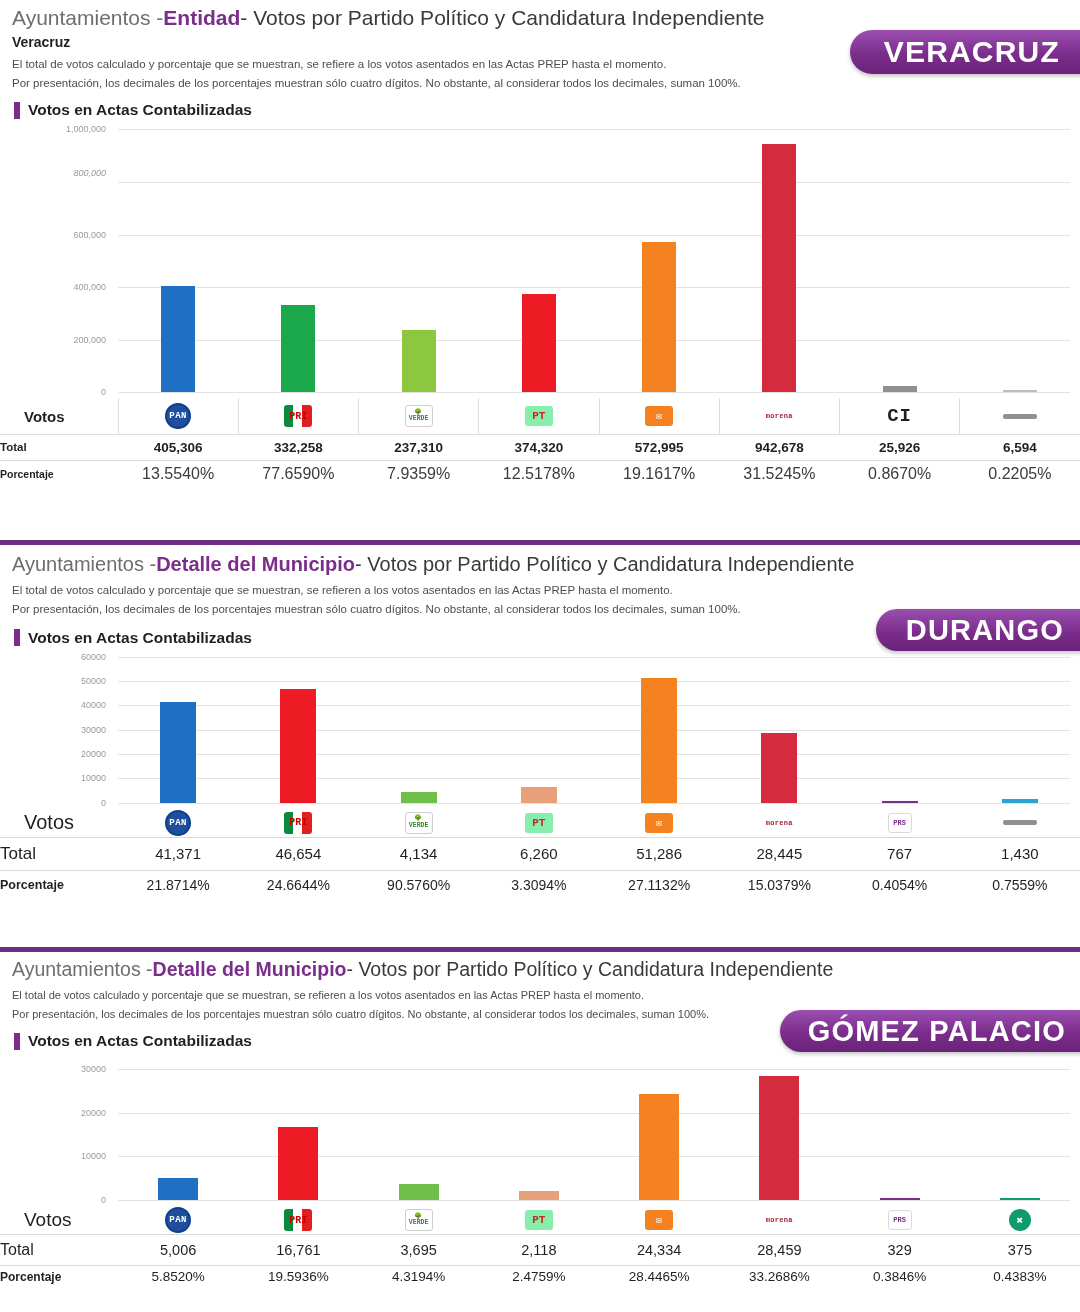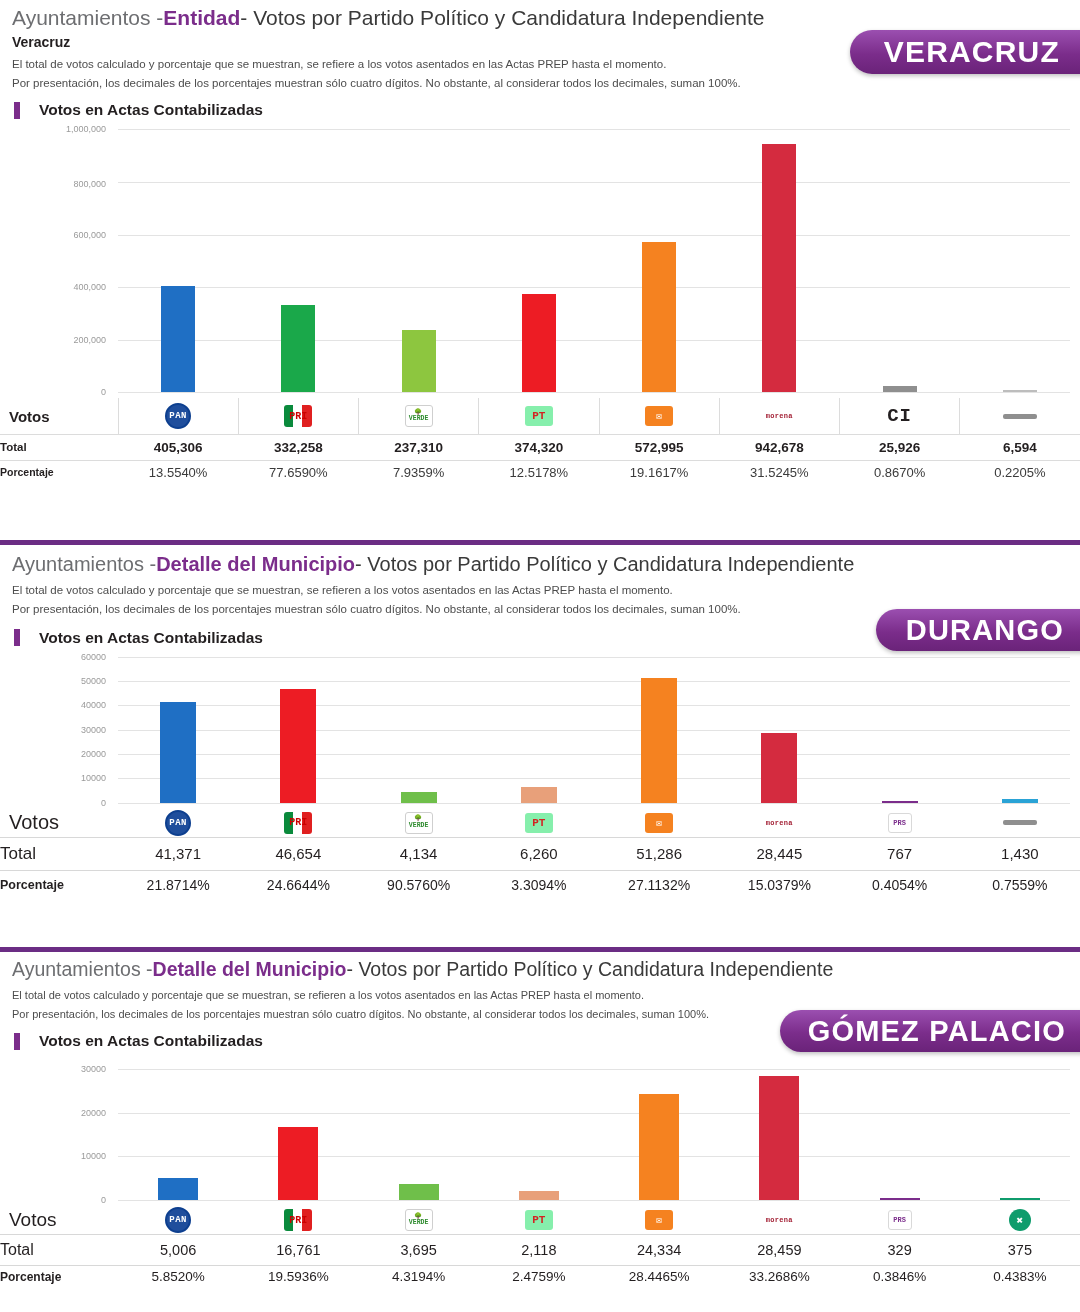--- a/index.html
+++ b/index.html
@@ -32,21 +32,21 @@
   .p3 .crumb { font-size:13px; padding:3px 12px 0 12px; }
   .p3 .note { font-size:11px; color:#4d4d4d; padding:6px 12px 0 12px; line-height:1.5; }
 
   .crumb .c-state { color:#9b6bb0; }
   .crumb .c-muni { color:#231f20; font-weight:bold; }
   .crumb .c-sep { color:#8a8a8a; padding:0 3px; }
 
   
   .sec-title { display:flex; align-items:center; gap:8px; padding:10px 12px 4px 14px; }
   .sec-bar { width:6px; height:17px; background:#7b2d8b; display:inline-block; }
-  .sec-text { font-size:15.5px; font-weight:bold; color:#231f20;margin-left:11px; }
+  .sec-text { font-size:15.5px; font-weight:bold; color:#231f20; }
 
   
   .ribbon {
     position:absolute; right:-6px;
     background:linear-gradient(180deg,#9b4fb0 0%, #7b2d8b 55%, #6a2379 100%);
     color:#fff; font-weight:bold; letter-spacing:1.2px;
     border-radius:26px 0 0 26px;
     box-shadow:0 2px 4px rgba(0,0,0,.25);
     display:flex; align-items:center; justify-content:center;
   }
@@ -62,28 +62,28 @@
   .plot { position:absolute; top:0; bottom:0; }
   .bars { position:absolute; left:0; right:0; bottom:0; top:0; display:flex; }
   .bcell { flex:1 1 0; display:flex; align-items:flex-end; justify-content:center; position:relative; }
   .bar { width:34px; }
   .p2 .bar { width:36px; }
   .p3 .bar { width:40px; }
 
   
   table.votes { width:100%; border-collapse:collapse; table-layout:fixed; }
   table.votes td, table.votes th { text-align:center; font-weight:normal; }
-  .lbl-col { text-align:left !important; padding-left:9px; }
+  .lbl-col { text-align:left !important; padding-left:24px; }
 
   .p1 table.votes .logo-row td { height:36px; border-left:1px solid #dcdcdc; }
   .p1 table.votes .logo-row td:first-child { border-left:none; }
   .p1 .votes-title { font-size:15px; font-weight:bold; }
   .p1 .row-total td { font-size:13.5px; font-weight:bold; padding:5px 0; border-top:1px solid #dcdcdc; }
   .p1 .row-total td.lbl-col { font-size:11.5px; font-weight:bold; }
-  .p1 .row-pct td { font-size:13px; color:#3b3b3b; padding:4px 0 6px 0; border-top:1px solid #dcdcdc; }
+  .p1 .row-pct td { font-size:16px; color:#3b3b3b; padding:4px 0 6px 0; border-top:1px solid #dcdcdc; }
   .p1 .row-pct td.lbl-col { font-size:10.5px; font-weight:bold; color:#231f20; }
 
   .p2 .votes-title { font-size:20px; }
   .p2 .row-total td { font-size:15px; padding:6px 0; border-top:1px solid #d8d8d8; }
   .p2 .row-total td.lbl-col { font-size:17px; }
   .p2 .row-pct td { font-size:14px; padding:6px 0; border-top:1px solid #d8d8d8; }
   .p2 .row-pct td.lbl-col { font-size:12.5px; font-weight:bold; }
 
   .p3 .votes-title { font-size:19px; }
   .p3 .row-total td { font-size:14.5px; padding:6px 0; border-top:1px solid #d8d8d8; }
@@ -164,21 +164,21 @@
     <div class="chart" id="chart-0" style="height:275px;">
         <div class="grid-line" style="top: 269px; left: 118px; right: 10px;"></div>
         <div class="ytick" style="top: 269px; width: 106px;">0</div>
         <div class="grid-line" style="top: 216.4px; left: 118px; right: 10px;"></div>
         <div class="ytick" style="top: 216.4px; width: 106px;">200,000</div>
         <div class="grid-line" style="top: 163.8px; left: 118px; right: 10px;"></div>
         <div class="ytick" style="top: 163.8px; width: 106px;">400,000</div>
         <div class="grid-line" style="top: 111.2px; left: 118px; right: 10px;"></div>
         <div class="ytick" style="top: 111.2px; width: 106px;">600,000</div>
         <div class="grid-line" style="top: 58.6px; left: 118px; right: 10px;"></div>
-        <div class="ytick" style="top: 61px; width: 106px;">800,000</div>
+        <div class="ytick" style="top: 50px; width: 106px; font-style: italic;">800,000</div>
         <div class="grid-line" style="top: 6px; left: 118px; right: 10px;"></div>
         <div class="ytick" style="top: 6px; width: 106px;">1,000,000</div>
         <div class="plot" style="left: 118px; right: 0px;">
           <div class="bars" style="padding-bottom: 6px;">
             <div class="bcell">
               <div class="bar" title="PAN: 405,306" style="height: 106.595px; background: rgb(31, 111, 196);"></div>
             </div>
             <div class="bcell">
               <div class="bar" title="PRI: 332,258" style="height: 87.3839px; background: rgb(26, 168, 74);"></div>
             </div>

